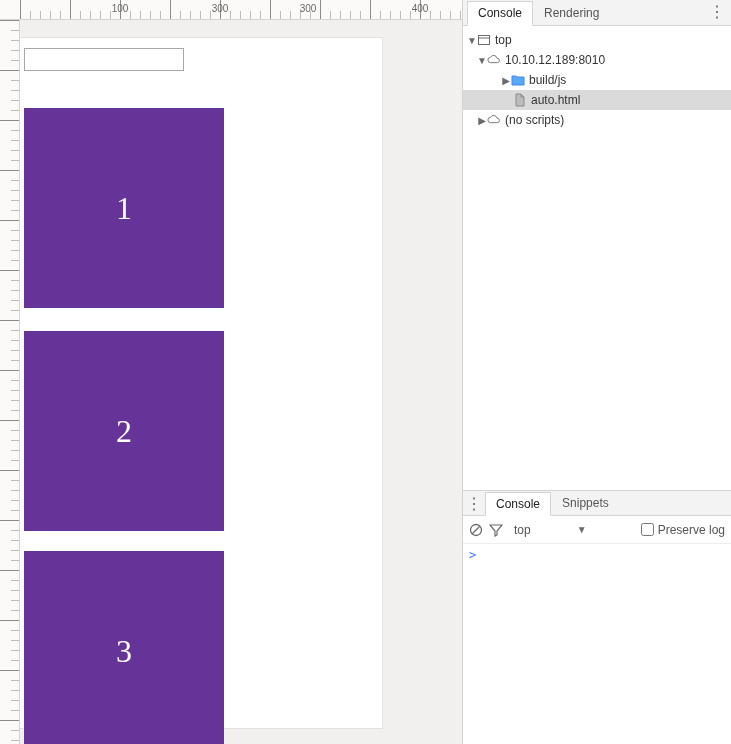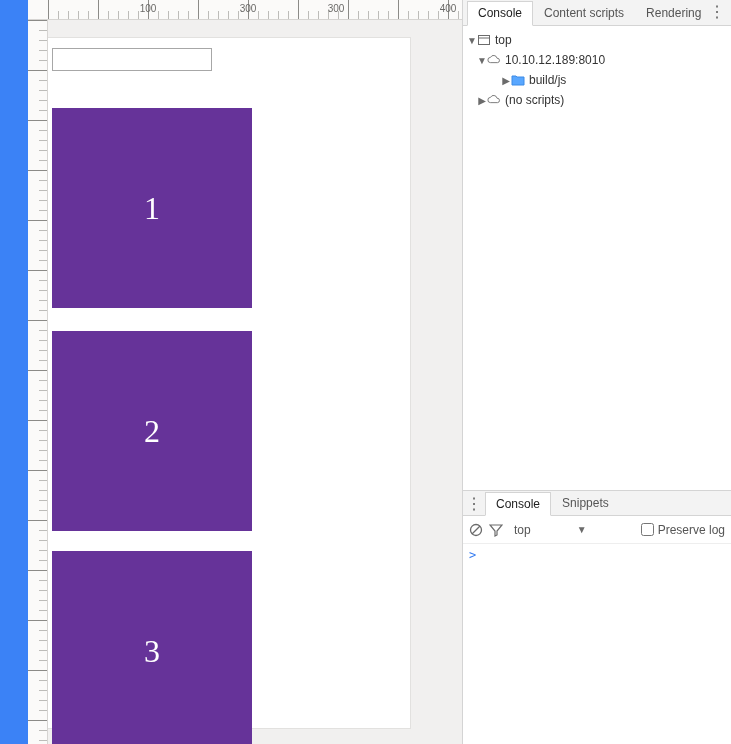--- a/index.html
+++ b/index.html
@@ -14,21 +14,20 @@
     display: flex;
   }
   
   .viewport-wrap {
     flex: 0 0 462px;
     height: 100%;
     position: relative;
     background: #3b82f6;
     display: flex;
     flex-direction: column;
-    padding-left: 28px;
   }
   .ruler-h {
     height: 20px;
     background: #fbfaf9;
     border-bottom: 1px solid #d6d4d2;
     position: relative;
     flex: none;
     overflow: hidden;
   }
   .ruler-h .tick {
@@ -370,23 +369,20 @@
     </div>
   </div>
 </div>
 
 <div class="devtools">
   <div class="tabs">
     <div class="tab active">
         <span>Console</span>
       </div>
     <div class="tab">
-        <span>Content scripts</span>
-      </div>
-    <div class="tab">
         <span>Rendering</span>
       </div>
     <span class="more-dots">⋮</span>
   </div>
 
   <div class="tree">
     <div class="node">
       <span class="gap" style="width:4px"></span>
       <span class="arrow">▼</span>
       <span class="icon">
@@ -409,20 +405,30 @@
     </div>
     <div class="node">
       <span class="gap" style="width:38px"></span>
       <span class="arrow">▶</span>
       <span class="icon">
         <svg viewBox="0 0 14 12" width="14" height="12">
             <path d="M1 2h4l1 1h7v8H1z" fill="#59a7ff" stroke="#3d8be6"></path>
           </svg>
       </span>
       <span>build/js</span>
+    </div>
+    <div class="node selected">
+      <span class="gap" style="width:50px"></span>
+      <span class="icon">
+        <svg viewBox="0 0 12 14" width="12" height="14">
+            <path d="M2 1h5l3 3v9H2z" fill="#bdbdbd" stroke="#8a8a8a"></path>
+            <path d="M7 1v3h3" fill="none" stroke="#8a8a8a"></path>
+          </svg>
+      </span>
+      <span>auto.html</span>
     </div>
     <div class="node">
       <span class="gap" style="width:14px"></span>
       <span class="arrow">▶</span>
       <span class="icon">
         <svg viewBox="0 0 16 12" width="14" height="12">
             <path d="M4 9a3 3 0 0 1 0-6 4 4 0 0 1 7.5 1A2.5 2.5 0 0 1 12 9z" fill="none" stroke="#6b6b6b"></path>
           </svg>
       </span>
       <span>(no scripts)</span>

